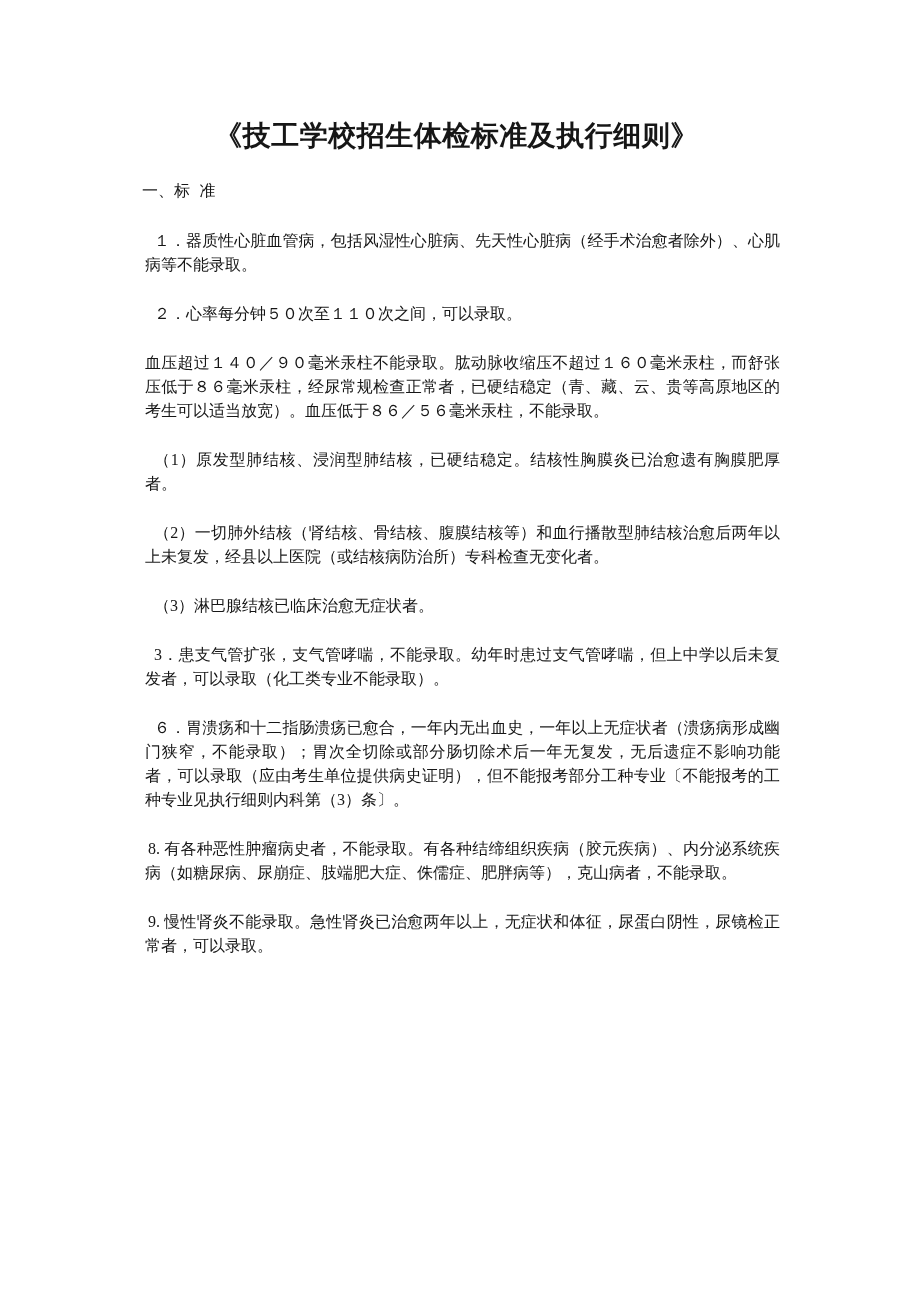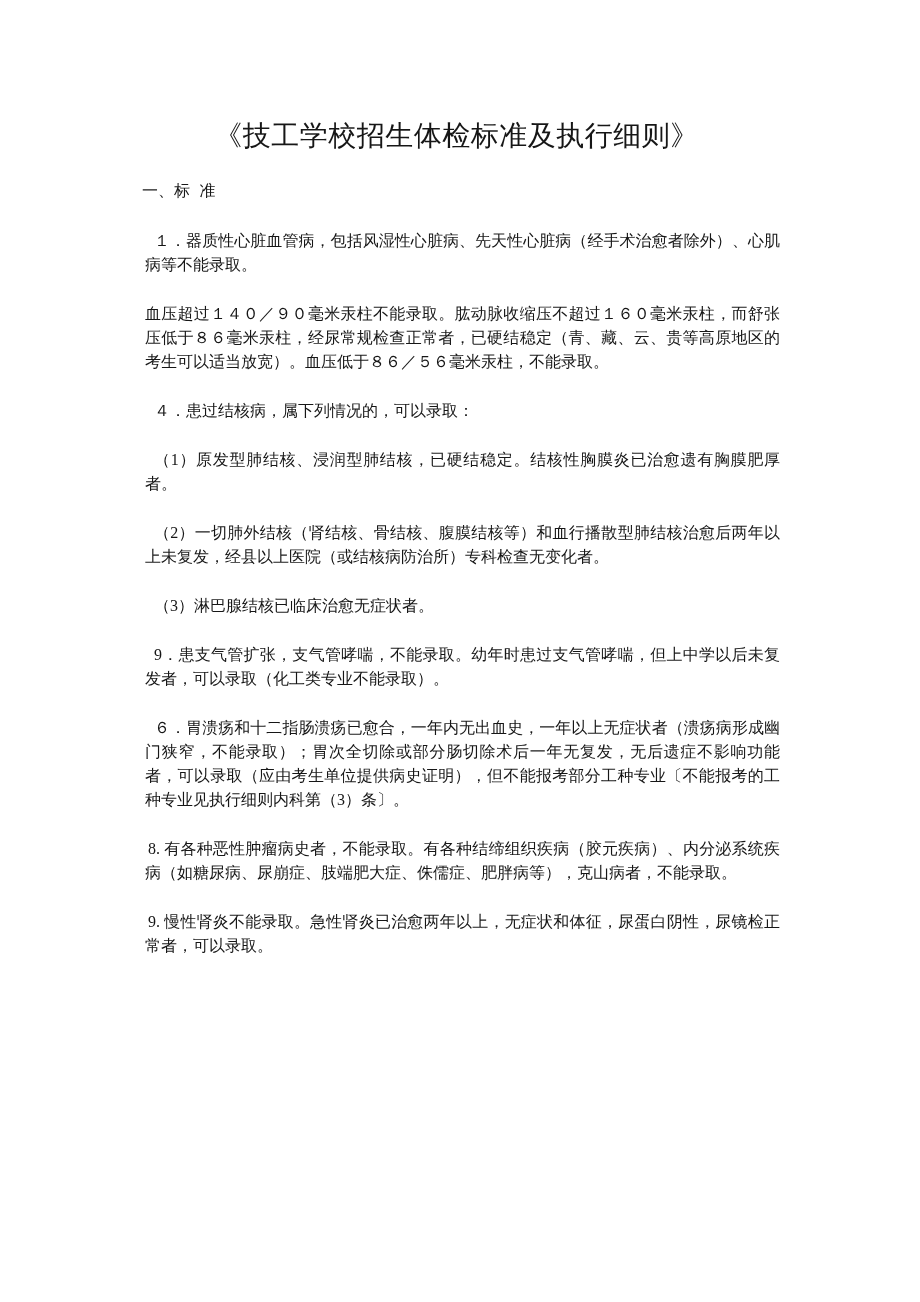--- a/index.html
+++ b/index.html
@@ -16,21 +16,21 @@
   .page {
     box-sizing: border-box;
     width: 920px;
     height: 1302px;
     padding: 114px 140px 0 133px;
     overflow: hidden;
     background: #ffffff;
   }
   .doc-title {
     font-size: 28px;
-    font-weight: normal;
+    font-weight: bold;
     text-align: center;
     line-height: 44px;
     margin: 0 0 22px 0;
     letter-spacing: 0.5px;
     white-space: nowrap;
   }
   .heading {
     font-size: 16px;
     line-height: 24px;
     margin: 0 0 25px 0;
@@ -48,22 +48,22 @@
   p.ind-sm { text-indent: 3px; }
 </style>
 </head>
 <body>
 
 <div class="page">
   <h1 class="doc-title">《技工学校招生体检标准及执行细则》</h1>
   <div class="heading">一、标 准</div>
 
   <p class="para ind">１．器质性心脏血管病，包括风湿性心脏病、先天性心脏病（经手术治愈者除外）、心肌病等不能录取。</p>
+  <p class="para ind">２．心率每分钟５０次至１１０次之间，可以录取。</p>
   <p class="para">血压超过１４０／９０毫米汞柱不能录取。肱动脉收缩压不超过１６０毫米汞柱，而舒张压低于８６毫米汞柱，经尿常规检查正常者，已硬结稳定（青、藏、云、贵等高原地区的考生可以适当放宽）。血压低于８６／５６毫米汞柱，不能录取。</p>
-  <p class="para ind">４．患过结核病，属下列情况的，可以录取：</p>
   <p class="para ind">（1）原发型肺结核、浸润型肺结核，已硬结稳定。结核性胸膜炎已治愈遗有胸膜肥厚者。</p>
   <p class="para ind">（2）一切肺外结核（肾结核、骨结核、腹膜结核等）和血行播散型肺结核治愈后两年以上未复发，经县以上医院（或结核病防治所）专科检查无变化者。</p>
   <p class="para ind">（3）淋巴腺结核已临床治愈无症状者。</p>
-  <p class="para ind">9．患支气管扩张，支气管哮喘，不能录取。幼年时患过支气管哮喘，但上中学以后未复发者，可以录取（化工类专业不能录取）。</p>
+  <p class="para ind">3．患支气管扩张，支气管哮喘，不能录取。幼年时患过支气管哮喘，但上中学以后未复发者，可以录取（化工类专业不能录取）。</p>
   <p class="para ind">６．胃溃疡和十二指肠溃疡已愈合，一年内无出血史，一年以上无症状者（溃疡病形成幽门狭窄，不能录取）；胃次全切除或部分肠切除术后一年无复发，无后遗症不影响功能者，可以录取（应由考生单位提供病史证明），但不能报考部分工种专业〔不能报考的工种专业见执行细则内科第（3）条〕。</p>
   <p class="para ind-sm">8. 有各种恶性肿瘤病史者，不能录取。有各种结缔组织疾病（胶元疾病）、内分泌系统疾病（如糖尿病、尿崩症、肢端肥大症、侏儒症、肥胖病等），克山病者，不能录取。</p>
   <p class="para ind-sm">9. 慢性肾炎不能录取。急性肾炎已治愈两年以上，无症状和体征，尿蛋白阴性，尿镜检正常者，可以录取。</p>
 </div>
 
 </body></html>

